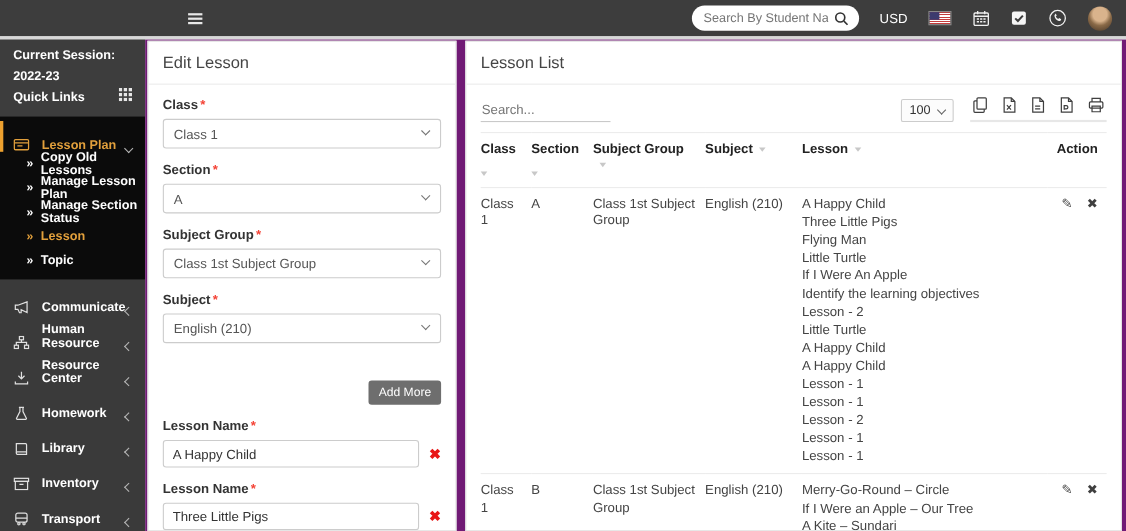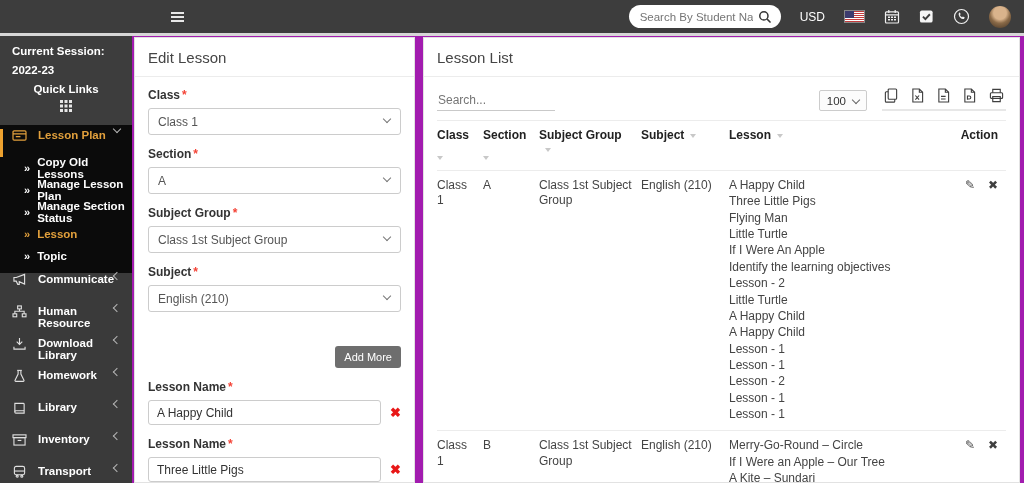--- a/index.html
+++ b/index.html
@@ -21,36 +21,36 @@
   .navicon { display:inline-flex; }
 
   .topstrip { height:3px; background:#d7d7d7; }
 
   
   .layout { display:flex; height:447px; }
 
   
   .sidebar { width:132px; flex-shrink:0; background:#3a3a3a; color:#fff; overflow:hidden; }
   .sidebar-head { background:#3d3d3d; padding:6px 12px 7px; font-size:11.5px; font-weight:bold; line-height:1.65; }
-  .ql-row { display:flex; justify-content:space-between; align-items:center;flex-direction:column; }
+  .ql-row { display:flex; justify-content:space-between; align-items:center; }
   .menu-group { background:#0b0b0b; padding:4px 0 6px; }
-  .m-item { display:flex; align-items:flex-start; height:32px; padding:0 12px; font-size:11.5px; font-weight:bold; color:#fff; cursor:pointer; }
+  .m-item { display:flex; align-items:flex-end; height:32px; padding:0 12px; font-size:11.5px; font-weight:bold; color:#fff; cursor:pointer; }
   .m-item .micon { width:17px; margin-right:9px; display:inline-flex; flex-shrink:0; }
   .m-item .chev-slot { margin-left:auto; color:#b5b5b5; display:inline-flex; }
   .m-item.parent-active { color:#e2a03c; border-left:3px solid #eda12f; padding-left:9px; height:28px; }
   .m-sub { display:flex; align-items:center; height:22px; padding-left:24px; font-size:11.5px; font-weight:bold; color:#fdfdfd; cursor:pointer; }
   .m-sub .bullet { margin-right:7px; font-size:11px; }
   .m-sub.active { color:#e2a03c; }
 
   .chev { display:inline-block; width:6px; height:6px; border-right:1.6px solid currentColor; border-bottom:1.6px solid currentColor; }
   .chev.down { transform:rotate(45deg); margin-top:-3px; }
   .chev.left { transform:rotate(135deg); }
 
   
-  .content { flex:1; display:flex; gap:8px; padding:1px 4px 0 2px; min-width:0; background:#a21caf; }
+  .content { flex:1; display:flex; gap:8px; padding:1px 4px 0 2px; min-width:0; background:#701a75; }
   .card { background:#fff; border:1px solid #e2e2e2; overflow:hidden; }
   .card h2 { font-size:15px; font-weight:normal; color:#454545; padding:11px 13px 10px; border-bottom:1px solid #ececec; }
   .edit-card { width:281px; flex-shrink:0; }
   .list-card { flex:1; min-width:0; }
   .card-body { padding:11px 13px; }
 
   
   .field { margin-bottom:12px; }
   .flabel { display:block; font-size:12px; font-weight:bold; color:#333; margin-bottom:6px; }
   .req { color:#f44336; margin-left:2px; }
@@ -214,21 +214,21 @@
               <span class="chev left"></span>
             </span>
         </div>
         <div class="m-item">
           <span class="micon">
               <svg width="15" height="13" viewBox="0 0 16 14" fill="none" stroke="#e0e0e0" stroke-width="1.2">
                 <path d="M8 1v6.5M5 5l3 3 3-3"></path>
                 <path d="M2 10.5V13h12v-2.5"></path>
               </svg>
             </span>
-          <span>Download Library</span>
+          <span>Resource Center</span>
           <span class="chev-slot">
               <span class="chev left"></span>
             </span>
         </div>
         <div class="m-item">
           <span class="micon">
               <svg width="15" height="13" viewBox="0 0 16 14" fill="none" stroke="#e0e0e0" stroke-width="1.2">
                 <path d="M6.5 1.5v4L3.2 12a.9.9 0 00.8 1.3h8a.9.9 0 00.8-1.3L9.5 5.5v-4"></path>
                 <path d="M5.5 1.5h5"></path>
               </svg>

